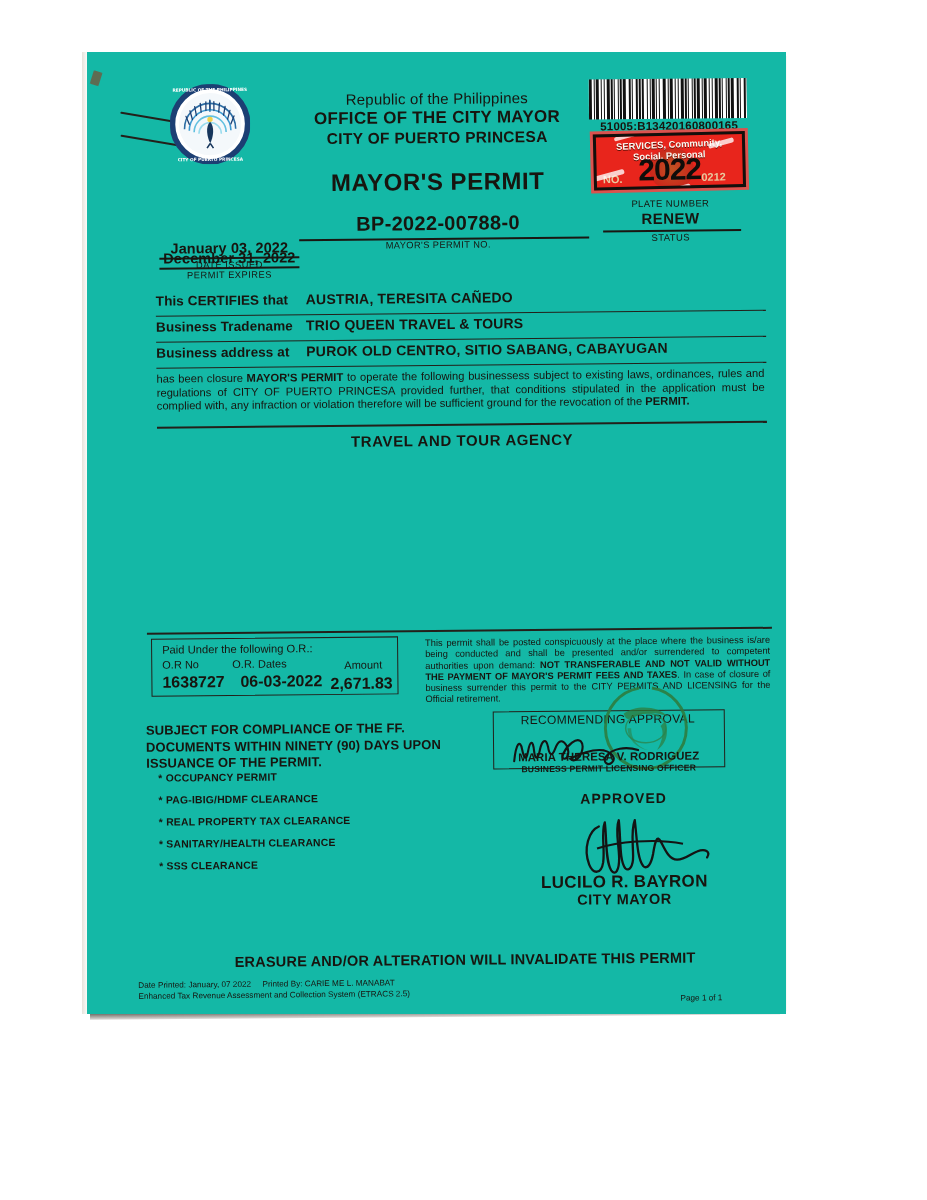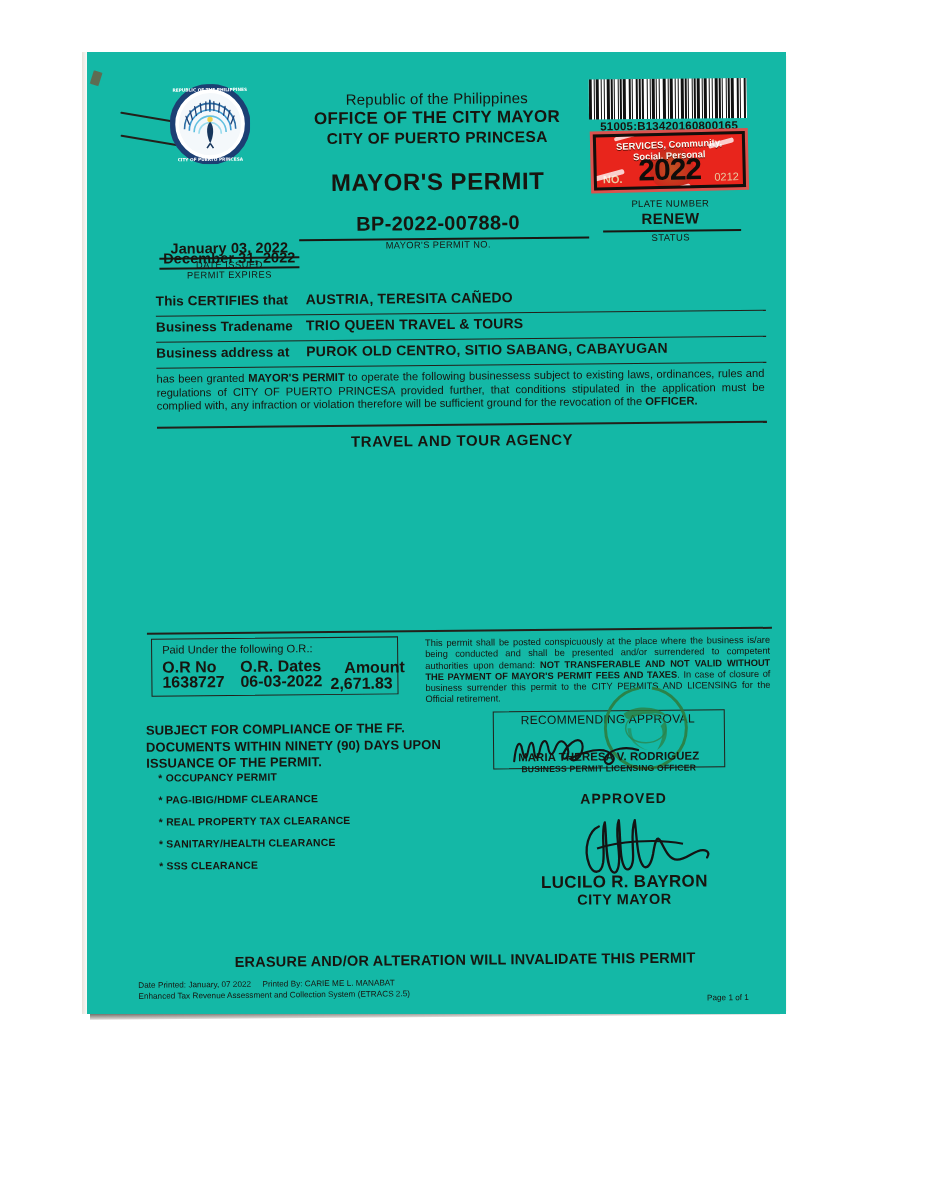--- a/index.html
+++ b/index.html
@@ -60,21 +60,21 @@
       transform:rotate(-0.8deg);}
   #plate-sticker .border-out{position:absolute;inset:0;background:#d9534f;}
   #plate-sticker .red{position:absolute;left:3px;top:3px;right:3px;bottom:3px;
       background:#e8251c;border:3px solid #120f0c;box-sizing:border-box;overflow:hidden;}
   #plate-sticker .svc{position:absolute;left:0;right:0;top:3px;text-align:center;
       font-size:9.4px;font-weight:bold;color:#fdf6ee;line-height:11px;
       text-shadow:0 1px 0 #5b1008;transform:rotate(-1.2deg);}
   #plate-sticker .yr{position:absolute;left:0;right:0;top:19px;text-align:center;
       font-size:30px;font-weight:bold;color:#100d0a;line-height:30px;letter-spacing:-1px;}
   #plate-sticker .no{position:absolute;left:6px;bottom:2px;font-size:11px;color:#e8c9a0;font-weight:bold;}
-  #plate-sticker .nonum{position:absolute;right:4px;bottom:2px;font-size:11px;color:#e8c9a0;font-weight:normal;}
+  #plate-sticker .nonum{position:absolute;right:17px;bottom:2px;font-size:11px;color:#e8c9a0;font-weight:bold;}
   #plate-sticker .holo{position:absolute;left:52px;top:12px;width:46px;height:42px;
       border-radius:50%;background:radial-gradient(circle,rgba(160,120,40,.55),rgba(90,40,20,.2) 70%,transparent 72%);}
   .glare{position:absolute;background:rgba(255,255,255,.78);transform:rotate(-14deg);border-radius:2px;}
 
   #plate-label{position:absolute;left:500px;top:148px;width:175px;text-align:center;
       font-size:9.5px;letter-spacing:.4px;}
   #status-val{position:absolute;left:500px;top:160px;width:175px;text-align:center;
       font-size:15px;font-weight:bold;letter-spacing:.4px;}
   #status-rule{position:absolute;left:520px;top:180px;width:138px;height:1.6px;background:#1a1712;}
   #status-label{position:absolute;left:500px;top:182px;width:175px;text-align:center;
@@ -106,21 +106,21 @@
   #body-para b{font-weight:bold;}
   #para-rule{position:absolute;left:72px;top:372px;width:610px;height:1.6px;background:#23201a;}
 
   #biz-type{position:absolute;left:72px;top:380px;width:610px;text-align:center;
       font-size:15px;font-weight:bold;letter-spacing:.6px;}
 
   
   #or-rule-top{position:absolute;left:60px;top:578px;width:625px;height:1.8px;background:#23201a;}
   #or-box{position:absolute;left:64px;top:584px;width:245px;height:56px;border:1.4px solid #23201a;}
   #or-title{position:absolute;left:10px;top:4px;font-size:11.2px;}
-  .or-col{position:absolute;font-size:16px;font-weight:bold;text-align:center;}
+  .or-col{position:absolute;font-size:11px;font-weight:normal;text-align:center;}
   .or-val{position:absolute;font-size:16px;font-weight:bold;}
 
   
   #legal{position:absolute;left:338px;top:586px;width:345px;font-size:9.3px;
       line-height:11.3px;text-align:justify;}
   #legal b{font-weight:bold;}
 
   
   #comply-head{position:absolute;left:58px;top:668px;width:300px;font-size:13px;
       font-weight:bold;line-height:16.5px;letter-spacing:.1px;}
@@ -146,21 +146,21 @@
 
   
   .sig{position:absolute;}
   #green-stamp{position:absolute;left:512px;top:632px;width:92px;height:92px;opacity:.85;}
 
   
   #erasure{position:absolute;left:70px;top:900px;width:610px;text-align:center;
       font-size:14.5px;font-weight:bold;letter-spacing:.2px;}
   #footer-left{position:absolute;left:48px;top:926px;width:420px;font-size:8.2px;line-height:10px;}
   #footer-left .r2{margin-top:1px;}
-  #pageof{position:absolute;left:590px;top:944px;width:95px;text-align:center;font-size:8.2px;}
+  #pageof{position:absolute;left:590px;top:944px;width:95px;text-align:left;font-size:8.2px;}
 
   .tilt{transform:rotate(-0.55deg);transform-origin:center center;}
 </style>
 </head>
 <body>
 
 <div id="page-edge-top"></div>
 <div id="page-edge-right"></div>
 <div id="page-shadow-bottom"></div>
 
@@ -271,30 +271,30 @@
       <div class="cert-val" style="left:150px;">TRIO QUEEN TRAVEL &amp; TOURS</div>
       <div class="cert-rule"></div>
     </div>
     <div class="cert-row" id="cert3">
       <div class="cert-lbl">Business address at</div>
       <div class="cert-val" style="left:150px;">PUROK OLD CENTRO, SITIO SABANG, CABAYUGAN</div>
       <div class="cert-rule"></div>
     </div>
 
     <div id="body-para">
-      <span>has been granted </span><b>MAYOR'S PERMIT</b><span> to operate the following businessess subject to existing laws, ordinances, rules and regulations of CITY OF PUERTO PRINCESA provided further, that conditions stipulated in the application must be complied with, any infraction or violation therefore will be sufficient ground for the revocation of the </span><b>OFFICER.</b>
+      <span>has been closure </span><b>MAYOR'S PERMIT</b><span> to operate the following businessess subject to existing laws, ordinances, rules and regulations of CITY OF PUERTO PRINCESA provided further, that conditions stipulated in the application must be complied with, any infraction or violation therefore will be sufficient ground for the revocation of the </span><b>PERMIT.</b>
     </div>
     <div id="para-rule"></div>
     <div id="biz-type">TRAVEL AND TOUR AGENCY</div>
 
     <div id="or-rule-top"></div>
     <div id="or-box">
       <div id="or-title">Paid Under the following O.R.:</div>
       <div class="or-col" style="left:10px;top:19px;">O.R No</div>
-      <div class="or-col" style="left:88px;top:19px;">O.R. Dates</div>
+      <div class="or-col" style="left:80px;top:19px;">O.R. Dates</div>
       <div class="or-col" style="left:192px;top:21px;">Amount</div>
       <div class="or-val" style="left:10px;top:34px;">1638727</div>
       <div class="or-val" style="left:88px;top:34px;">06-03-2022</div>
       <div class="or-val" style="left:178px;top:37px;">2,671.83</div>
     </div>
 
     <div id="legal">
       <span>This permit shall be posted conspicuously at the place where the business is/are being conducted and shall be presented and/or surrendered to competent authorities upon demand: </span><b>NOT TRANSFERABLE AND NOT VALID WITHOUT THE PAYMENT OF MAYOR'S PERMIT FEES AND TAXES</b><span>. In case of closure of business surrender this permit to the CITY PERMITS AND LICENSING for the Official retirement.</span>
     </div>
 

